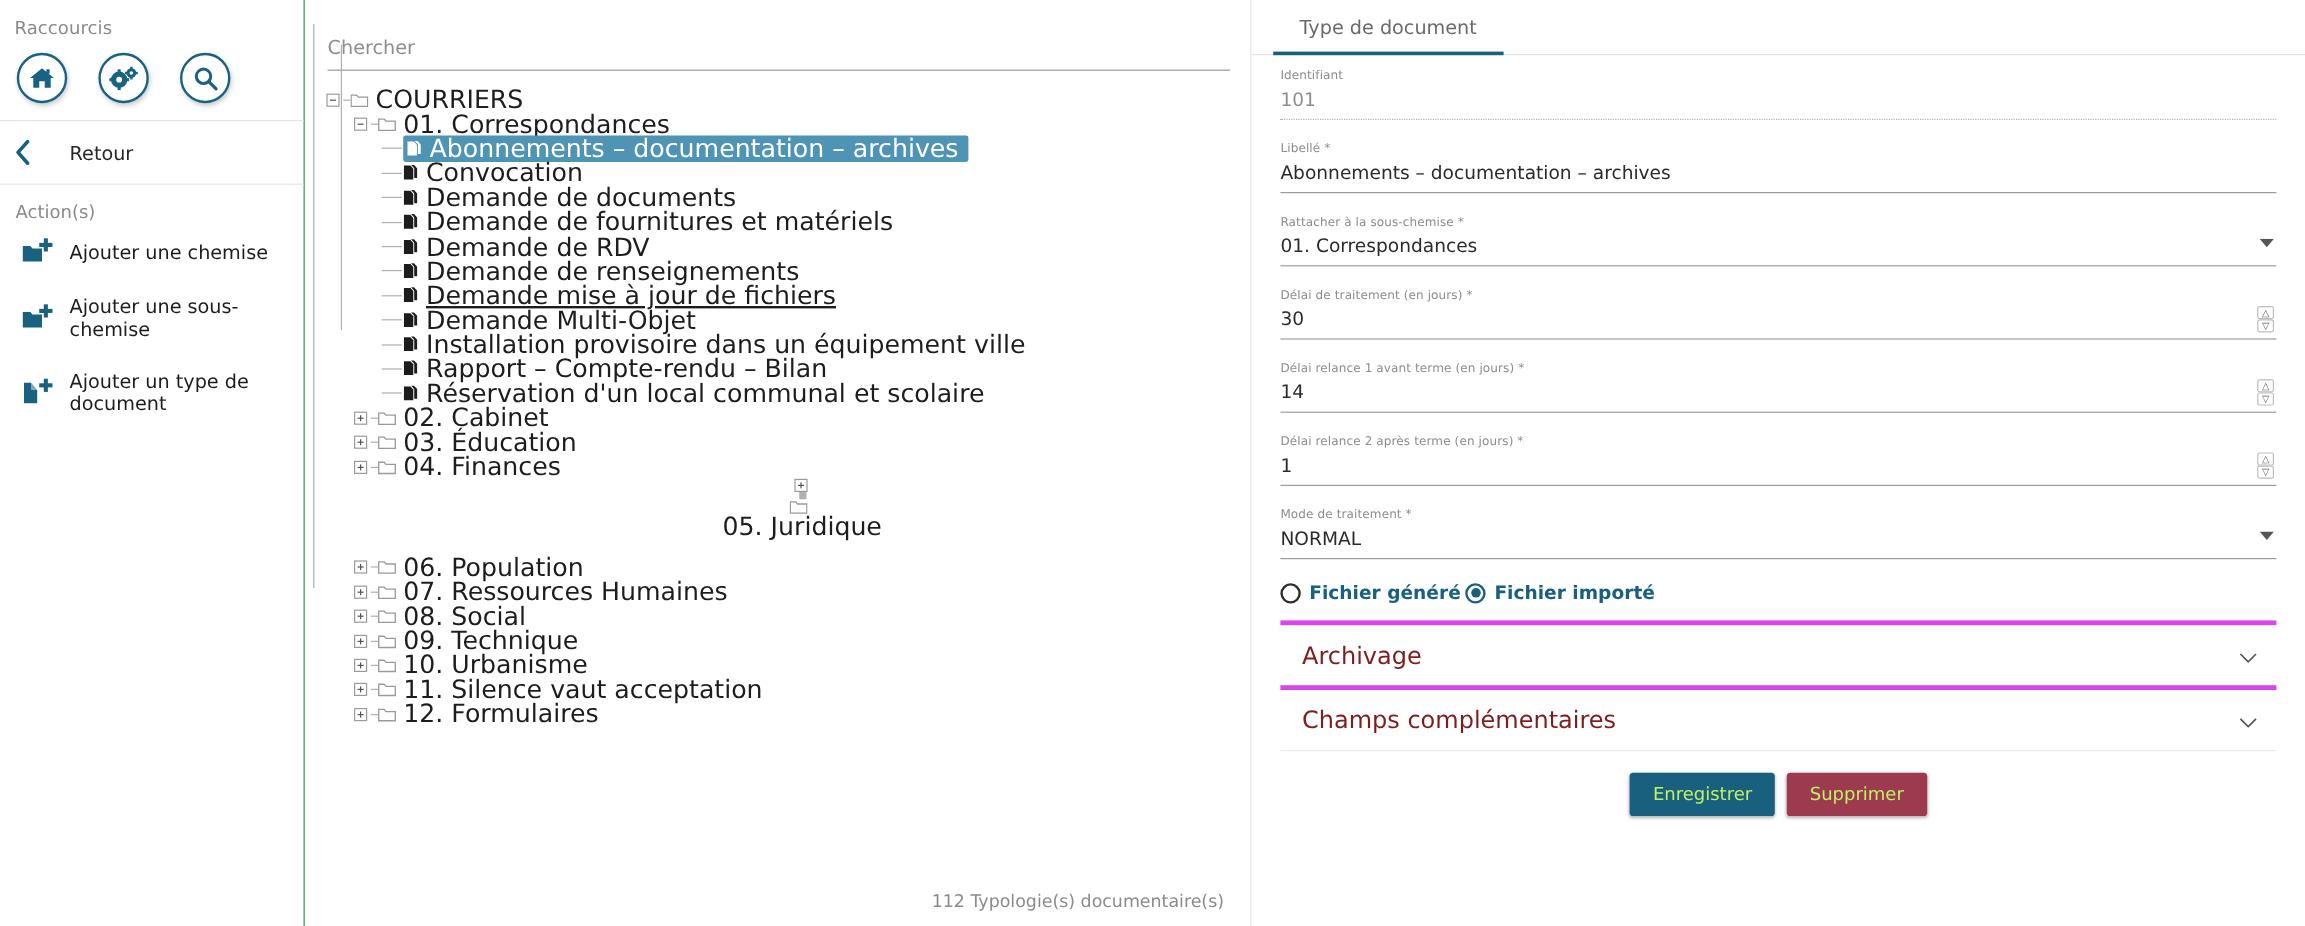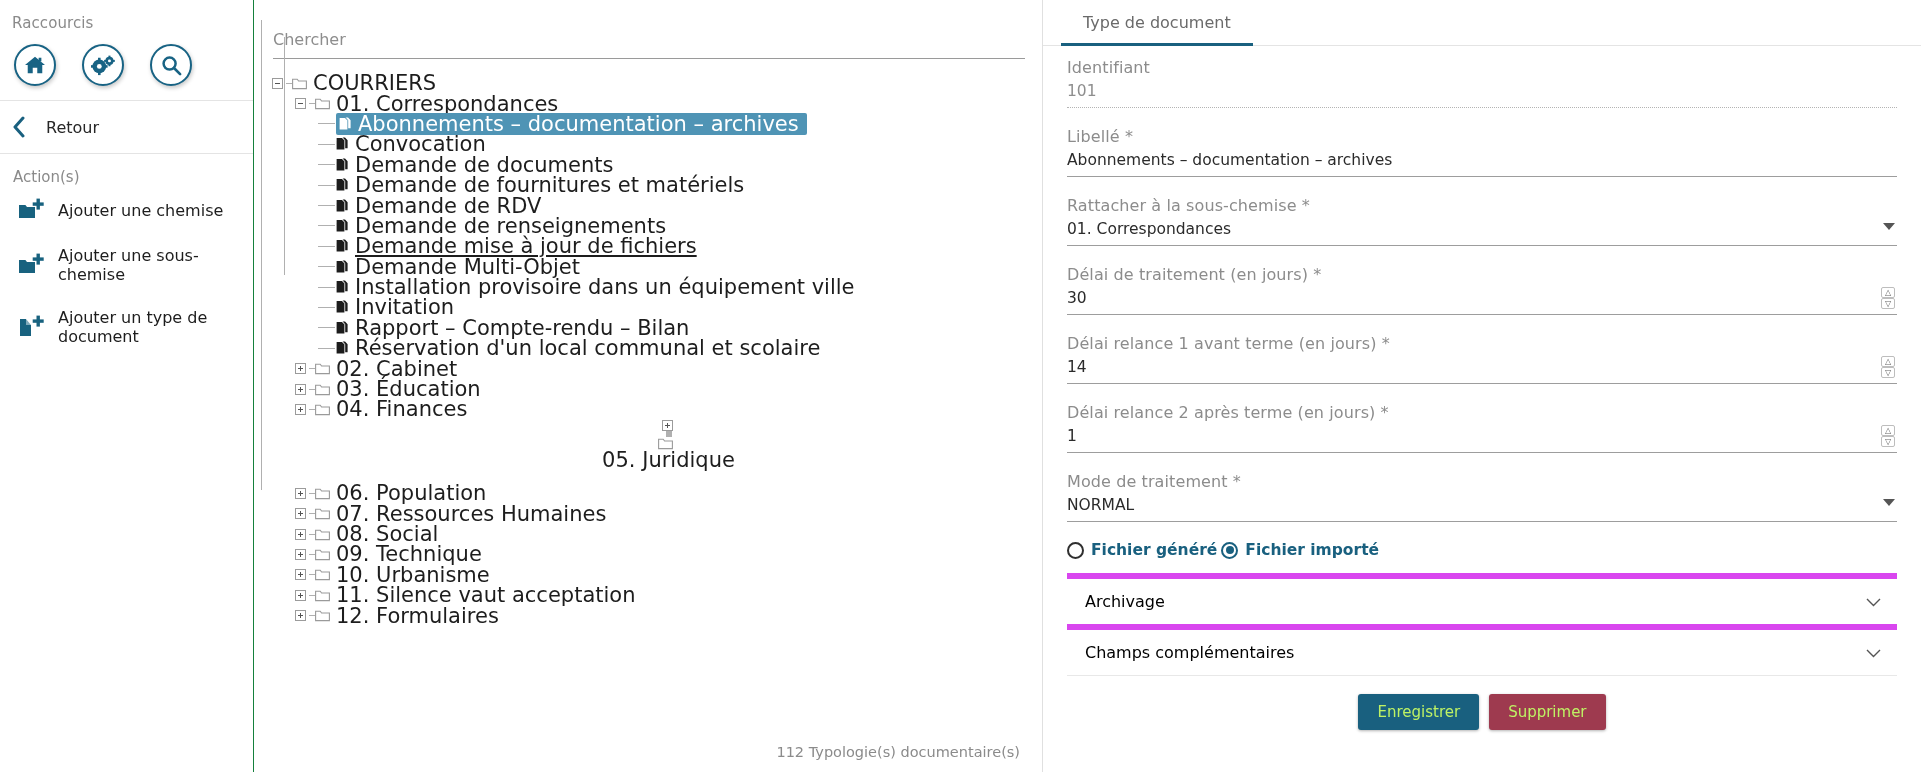--- a/index.html
+++ b/index.html
@@ -34,21 +34,21 @@
     border: 2px solid #186384;
     background: #fff;
     display: flex; align-items: center; justify-content: center;
     box-shadow: 1px 2px 4px rgba(0,0,0,.22);
   }
   .circ-btn svg { display:block; }
   .divider { height: 1px; background: #e4e4e4; width: 100%; }
 
   .retour-row {
     display: flex; align-items: center;
-    height: 52px; padding-left: 12px; gap: 20px;
+    height: 52px; padding-left: 12px; gap: 32px;
   }
   .retour-chevron svg { display:block; }
   .retour-label { font-size: 16px; color: #262626; }
 
   .actions-title {
     font-size: 15px; color: #8a8a8a;
     padding: 14px 0 0 13px;
   }
   .action-item {
     display: flex; align-items: center;
@@ -106,21 +106,21 @@
 
   
   #right { flex: 1 1 auto; height: 772px; background: #fff; position: relative; }
   .tabbar { height: 46px; border-bottom: 1px solid #e4e4e4; display:flex; padding-left: 18px; }
   .tab {
     font-size: 16px; color: #6a6a6a; padding: 13px 22px 0 22px;
     border-bottom: 3px solid #19607f; height: 46px;
   }
   .form { padding: 12px 24px 0 24px; }
   .field { margin-bottom: 19px; position: relative; }
-  .flabel { font-size: 16px; color: #8c8c8c; letter-spacing: .1px; display:block; margin-bottom: 4px; }
+  .flabel { font-size: 10px; color: #8c8c8c; letter-spacing: .1px; display:block; margin-bottom: 4px; }
   .fval {
     font-size: 15.5px; color: #2b2b2b; padding-bottom: 7px;
     border-bottom: 1px solid #9d9d9d; width: 100%;
     background: transparent; border-top:none; border-left:none; border-right:none;
     outline:none; font-family: inherit;
   }
   .fval.dotted { border-bottom: 1px dotted #b4b4b4; color: #8e8e8e; }
   .caret { position:absolute; right: 2px; bottom: 11px; }
   .spin { position:absolute; right: 2px; bottom: 6px; width:14px; }
   .spinbtn {
@@ -133,24 +133,24 @@
     width: 17px; height: 17px; border-radius: 50%;
     border: 2px solid #2f2f2f; background: #fff; flex:0 0 17px;
     display:flex; align-items:center; justify-content:center;
   }
   .radio.on { border-color: #19607f; }
   .radio.on::after {
     content:''; width: 8px; height: 8px; border-radius: 50%; background:#19607f;
   }
   .radio-lbl { font-size: 15.5px; font-weight: bold; color: #19607f; margin: 0 4px 0 7px; }
   .accordion {
-    border-top: 6px solid #d946ef;
+    border-top: 4px solid #d946ef;
     display:flex; align-items:center; justify-content:space-between;
     padding: 13px 16px 13px 18px;
-    font-size: 16px; color: #000000;
+    font-size: 20px; color: #7f1d1d;
   }
   .acc-last { border-bottom: 1px solid #e8e8e8; }
   .btn-row { display:flex; justify-content:center; gap: 10px; padding-top: 18px; }
   .btn {
     border:none; font-family: inherit; font-size: 15px; color:#bef264;
     padding: 9px 19px; border-radius: 3px; cursor:pointer;
     box-shadow: 0 1px 3px rgba(0,0,0,.3);
   }
   .btn-save { background: #19607f; }
   .btn-del { background: #9e3a4f; }
@@ -365,30 +365,20 @@
           <span class="lbl">Installation provisoire dans un équipement ville</span>
         </div>
         <div class="tnode" style="padding-left: 48px;">
           <span class="leafline"></span>
           <span class="ico">
             <svg width="13" height="14" viewBox="0 0 13 14">
               <path d="M0.6 1 L6 1 L8.4 3.6 L8.4 12.6 L0.6 12.6 Z" fill="#1c1c1c"></path>
               <path d="M4.2 0.4 L9 0.4 L11.6 3.2 L11.6 11.3 L9.2 11.3 L9.2 3.2 L6.6 0.4 Z" fill="#1c1c1c"></path>
             </svg>
           </span>
-          <span class="lbl">Invitation</span>
-        </div>
-        <div class="tnode" style="padding-left: 48px;">
-          <span class="leafline"></span>
-          <span class="ico">
-            <svg width="13" height="14" viewBox="0 0 13 14">
-              <path d="M0.6 1 L6 1 L8.4 3.6 L8.4 12.6 L0.6 12.6 Z" fill="#1c1c1c"></path>
-              <path d="M4.2 0.4 L9 0.4 L11.6 3.2 L11.6 11.3 L9.2 11.3 L9.2 3.2 L6.6 0.4 Z" fill="#1c1c1c"></path>
-            </svg>
-          </span>
           <span class="lbl">Rapport – Compte-rendu – Bilan</span>
         </div>
         <div class="tnode" style="padding-left: 48px;">
           <span class="leafline"></span>
           <span class="ico">
             <svg width="13" height="14" viewBox="0 0 13 14">
               <path d="M0.6 1 L6 1 L8.4 3.6 L8.4 12.6 L0.6 12.6 Z" fill="#1c1c1c"></path>
               <path d="M4.2 0.4 L9 0.4 L11.6 3.2 L11.6 11.3 L9.2 11.3 L9.2 3.2 L6.6 0.4 Z" fill="#1c1c1c"></path>
             </svg>
           </span>

